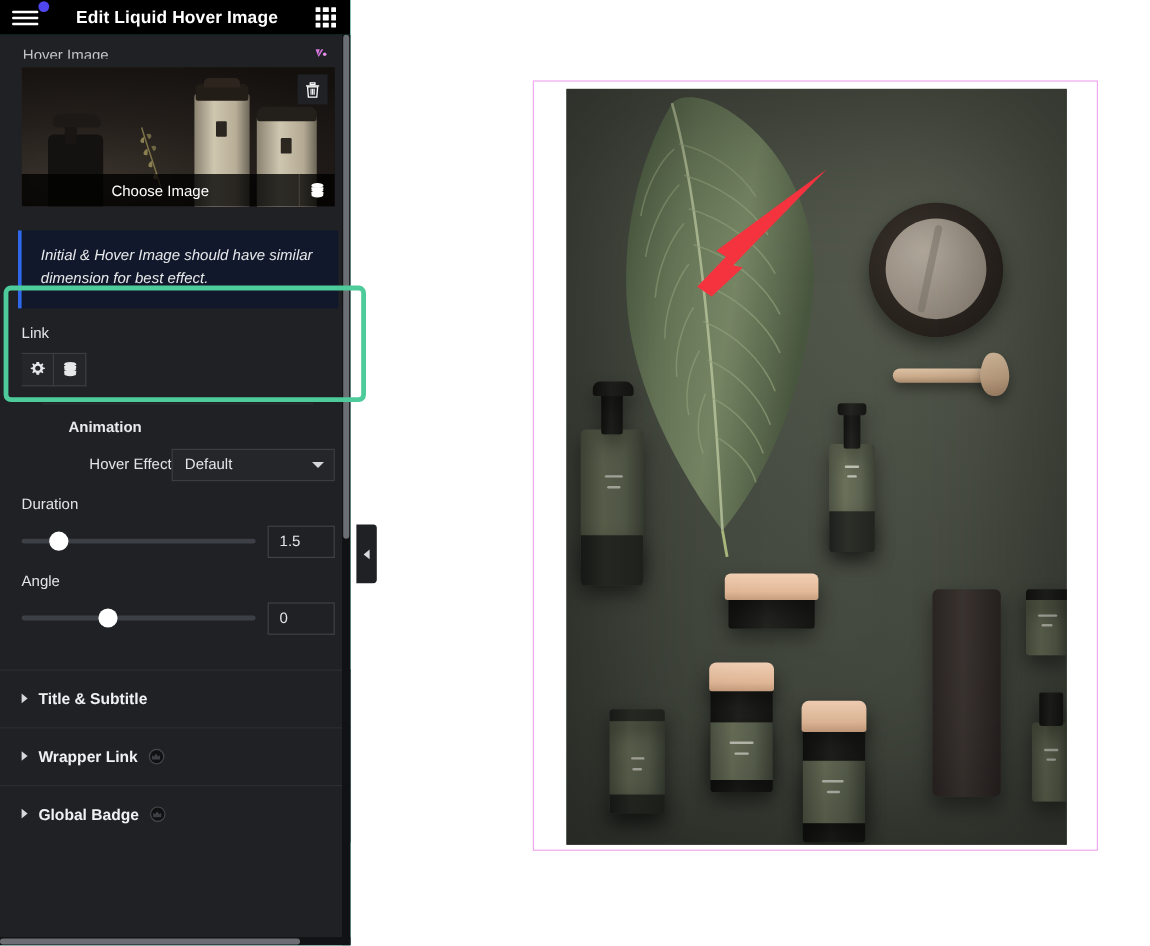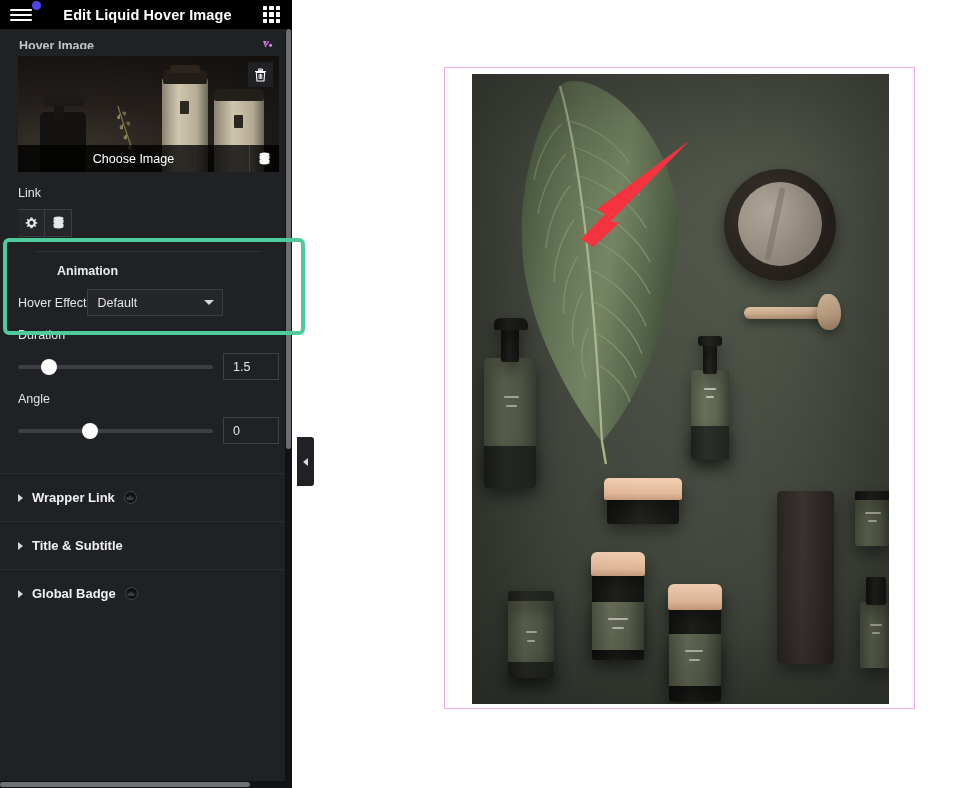--- a/index.html
+++ b/index.html
@@ -57,21 +57,21 @@
     background: #1f2124;
   }
 
   
   .section-label-row {
     display: flex; align-items: flex-end; justify-content: space-between;
     height: 20px; padding: 0 19px 0 19px;
     overflow: hidden;
   }
   .section-label {
-    font-size: 12.5px; font-weight: bold; color: #c2c4c7;
+    font-size: 12.5px; font-weight: normal; color: #c2c4c7;
     line-height: 13px; position: relative; top: 4px;
   }
   .ai-spark {
     position: relative; top: 5px; width: 20px; height: 14px; overflow: hidden;
   }
 
   
   .media-block { padding: 7px 18px 0 18px; }
   .media-thumb {
     position: relative; width: 261px; height: 116px;
@@ -183,21 +183,21 @@
     display: flex; align-items: center; justify-content: center; cursor: pointer;
   }
   .ctrl-sep { margin: 14px 18px 0 18px; border-top: 1px solid #2e3135; }
 
   
   .sec-head {
     padding: 12px 18px 2px 18px;
     font-size: 12.5px; font-weight: bold; color: #e9eaec; margin-left: 39px;
   }
   .row-inline {
-    display: flex; align-items: center; justify-content: flex-start;
+    display: flex; align-items: center; justify-content: flex-end;
     padding: 9px 18px 0 18px;
   }
   .select-wrap { position: relative; width: 136px; height: 27px; }
   .select-box {
     width: 136px; height: 27px;
     background: #242629; border: 1px solid #3a3d41;
     color: #e4e5e7; font-size: 12.5px;
     display: flex; align-items: center; padding: 0 10px;
     cursor: pointer;
   }
@@ -434,20 +434,23 @@
                 <rect x="1.5" y="4" width="10" height="1.9" fill="#ffffff"></rect>
                 <ellipse cx="6.5" cy="6.6" rx="5" ry="1.9" fill="#ffffff"></ellipse>
                 <rect x="1.5" y="8" width="10" height="1.9" fill="#ffffff"></rect>
                 <ellipse cx="6.5" cy="10.6" rx="5" ry="1.9" fill="#ffffff"></ellipse>
               </svg>
             </div>
           </div>
         </div>
       </div>
 
+      <div class="notice">
+        <p>Initial &amp; Hover Image should have similar dimension for best effect.</p>
+      </div>
 
       <div class="link-block">
         <div class="ctrl-label">Link</div>
         <div class="link-row">
           <div class="link-btn">
             <svg width="13" height="13" viewBox="0 0 13 13">
               <path d="M6.5 0.6 L7.6 0.6 L7.9 2.2 L9.1 2.7 L10.4 1.8 L11.2 2.6 L10.3 3.9 L10.8 5.1 L12.4 5.4 L12.4 6.5 L10.8 6.8 L10.3 8 L11.2 9.3 L10.4 10.1 L9.1 9.2 L7.9 9.7 L7.6 11.3 L6.5 11.3 L5.4 11.3 L5.1 9.7 L3.9 9.2 L2.6 10.1 L1.8 9.3 L2.7 8 L2.2 6.8 L0.6 6.5 L0.6 5.4 L2.2 5.1 L2.7 3.9 L1.8 2.6 L2.6 1.8 L3.9 2.7 L5.1 2.2 L5.4 0.6 Z" fill="#e6e7e9"></path>
               <circle cx="6.5" cy="5.95" r="2.1" fill="#242629"></circle>
             </svg>
           </div>
@@ -492,30 +495,30 @@
             <span class="knob" style="left:37%"></span>
           </div>
           <div class="numbox">0</div>
         </div>
       </div>
 
       <div style="height:29px"></div>
 
       <div class="acc">
         <span class="acc-arrow"></span>
+        <span class="acc-title">Title &amp; Subtitle</span>
+      </div>
+      <div class="acc">
+        <span class="acc-arrow"></span>
         <span class="acc-title">Wrapper Link</span>
         <span class="pro-badge">
           <svg width="8" height="7" viewBox="0 0 8 7">
               <path d="M0.6 6 L0.6 2.2 L2.2 3.6 L4 1 L5.8 3.6 L7.4 2.2 L7.4 6 Z" fill="#3c3f43"></path>
             </svg>
         </span>
-      </div>
-      <div class="acc">
-        <span class="acc-arrow"></span>
-        <span class="acc-title">Title &amp; Subtitle</span>
       </div>
       <div class="acc">
         <span class="acc-arrow"></span>
         <span class="acc-title">Global Badge</span>
         <span class="pro-badge">
           <svg width="8" height="7" viewBox="0 0 8 7">
               <path d="M0.6 6 L0.6 2.2 L2.2 3.6 L4 1 L5.8 3.6 L7.4 2.2 L7.4 6 Z" fill="#3c3f43"></path>
             </svg>
         </span>
       </div>

